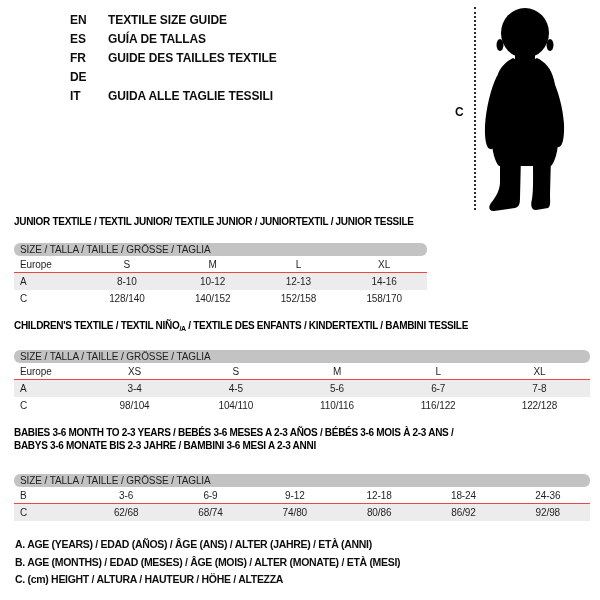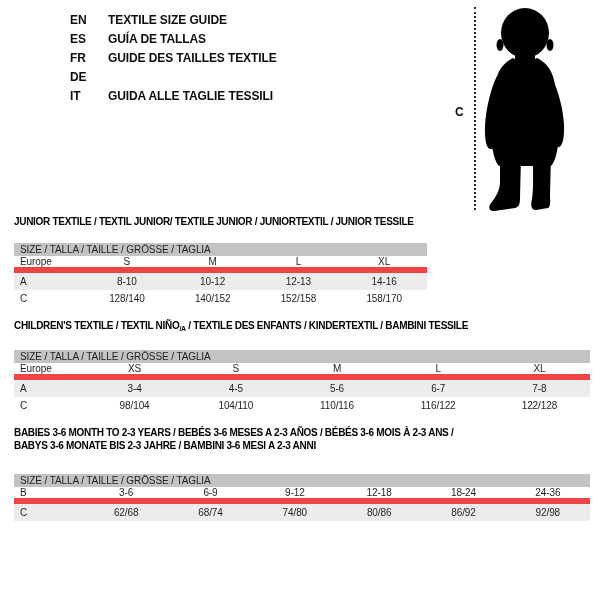--- a/index.html
+++ b/index.html
@@ -20,22 +20,22 @@
   .size-table { position:absolute; }
   #junior-table { left:14px; top:215px; width:413px; }
   #children-table { left:14px; top:319px; width:576px; }
   #babies-table { left:14px; top:426px; width:576px; }
 
   .table-title { font-weight:bold; font-size:10px; letter-spacing:-0.3px; line-height:13px; color:#000; white-space:nowrap; }
   .mb15 { margin-bottom:15px; }
   .mb14 { margin-bottom:22px; }
   .title-sub { font-size:7px; vertical-align:-2px; }
 
-  .size-bar { height:13px; background:#c3c3c3; font-size:10px; line-height:13px; padding-left:6px; color:#222222; letter-spacing:-0.1px; }
-  .t-row { display:flex; height:17px; align-items:center; font-size:10px; color:#1f1f1f; letter-spacing:-0.1px; border-bottom:6px solid #ef4444; box-sizing:border-box; }
+  .size-bar { height:13px; background:#c3c3c3; font-size:10px; line-height:13px; padding-left:6px; color:#222222; letter-spacing:-0.1px;border-radius:6px; }
+  .t-row { display:flex; height:17px; align-items:center; font-size:10px; color:#1f1f1f; letter-spacing:-0.1px; border-bottom:1px solid #ef4444; box-sizing:border-box; }
   .t-row:last-child { border-bottom:none; }
   .t-row.shaded { background:#ececec; border-bottom:none; }
   .t-label { width:64px; padding-left:6px; }
   .t-cell { flex:1; text-align:center; }
 
   
   .footnotes { position:absolute; left:15px; top:536px; }
   .footnote { font-weight:bold; font-size:10.5px; line-height:17.5px; letter-spacing:-0.3px; white-space:nowrap; }
 </style>
 </head>
@@ -153,14 +153,19 @@
       <span class="t-label">C</span>
       <span class="t-cell">62/68</span>
       <span class="t-cell">68/74</span>
       <span class="t-cell">74/80</span>
       <span class="t-cell">80/86</span>
       <span class="t-cell">86/92</span>
       <span class="t-cell">92/98</span>
     </div>
   </div>
 
+  <div class="footnotes">
+    <div class="footnote">A. AGE (YEARS) / EDAD (AÑOS) / ÂGE (ANS) / ALTER (JAHRE) / ETÀ (ANNI)</div>
+    <div class="footnote">B. AGE (MONTHS) / EDAD (MESES) / ÂGE (MOIS) / ALTER (MONATE) / ETÀ (MESI)</div>
+    <div class="footnote">C. (cm) HEIGHT / ALTURA / HAUTEUR / HÖHE / ALTEZZA</div>
+  </div>
 
 </div>
 
 </body></html>

